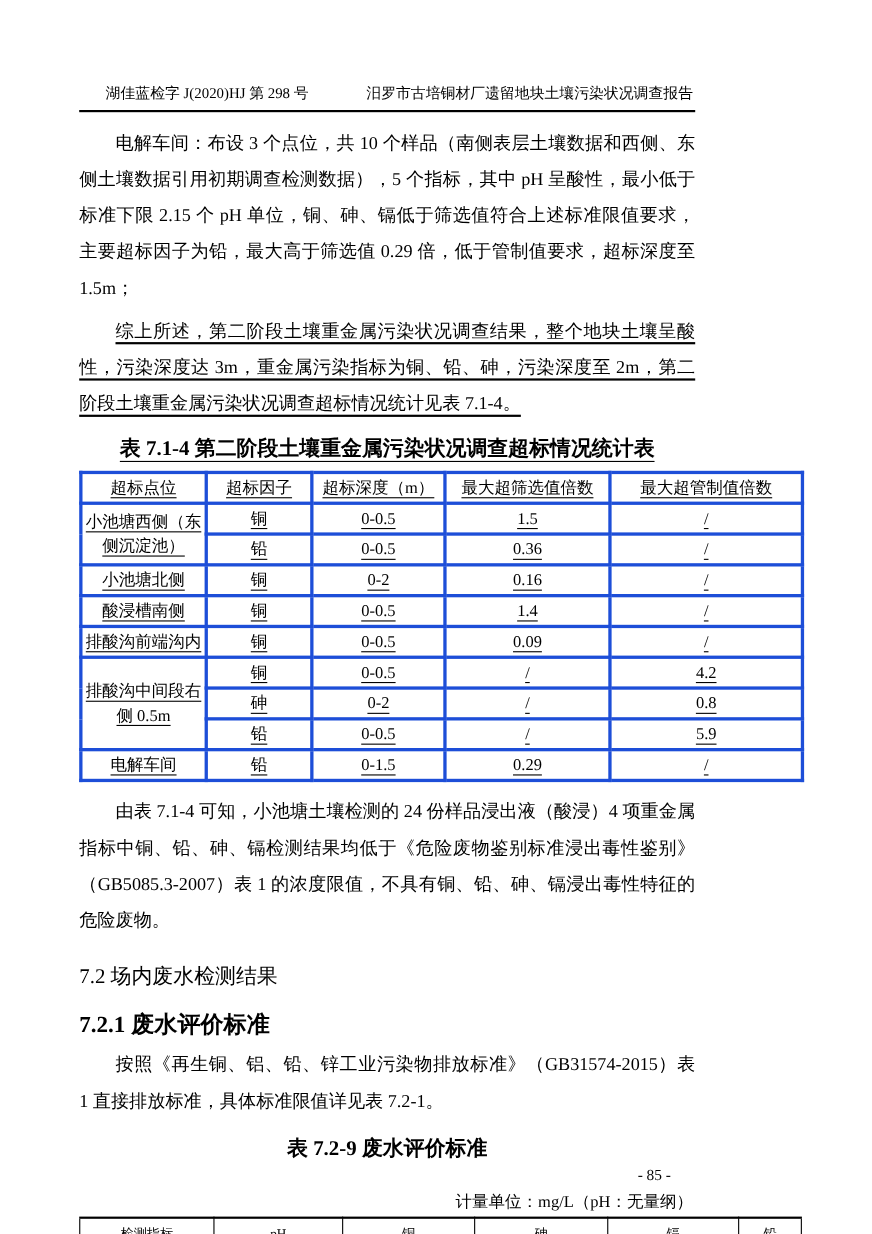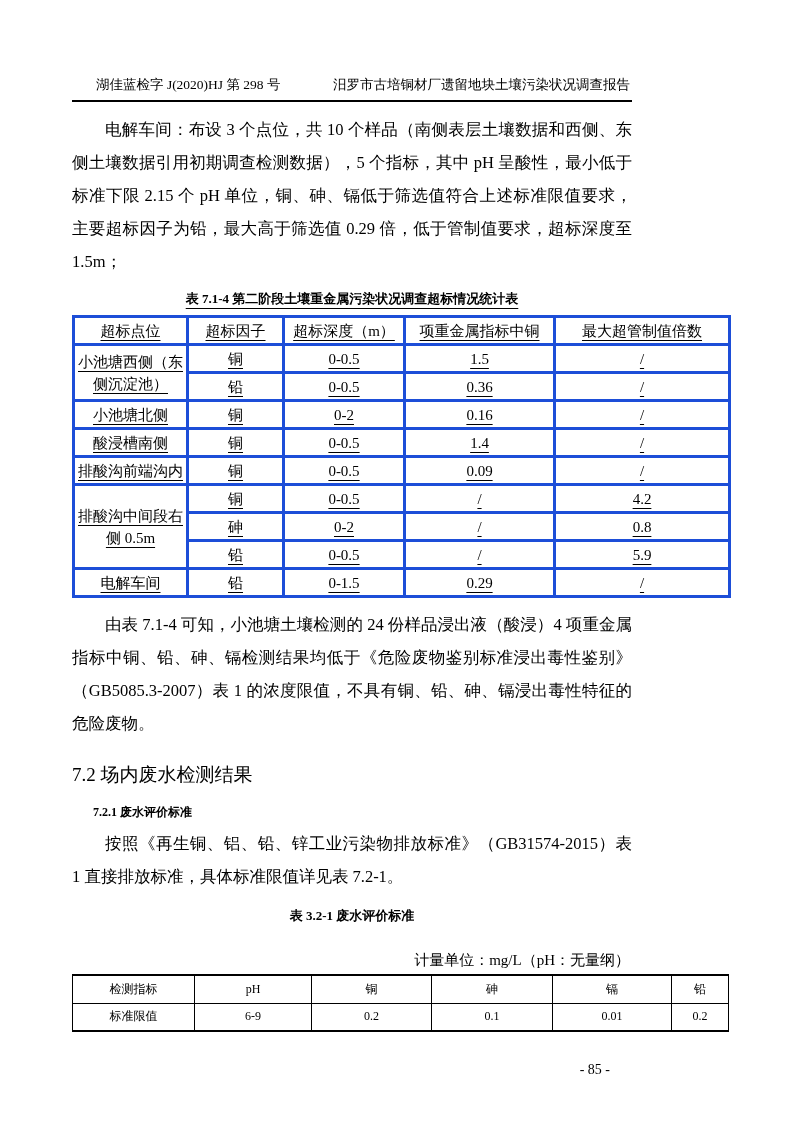--- a/index.html
+++ b/index.html
@@ -34,21 +34,21 @@
     text-indent: 2em;
     margin-top: 6px;
   }
   .para.underlined {
     text-decoration: underline;
     text-underline-offset: 5px;
     text-decoration-thickness: 1.5px;
   }
   
   .tbl-caption {
-    font-size: 13px;
+    font-size: 19px;
     font-weight: bold;
     text-align: center;
     margin-top: 12px;
   }
   .tbl-caption.underlined {
     text-decoration: underline;
     text-underline-offset: 5px;
   }
   .unit-note {
     font-size: 15px;
@@ -86,61 +86,61 @@
     height: 28px;
     padding: 1px 3px;
   }
   
   .h2 {
     font-size: 19px;
     font-weight: normal;
     margin-top: 22px;
   }
   .h3 {
-    font-size: 12px;
+    font-size: 21px;
     font-weight: bold;
     margin-top: 16px;
-    margin-left: 21px;
   }
   .page-number {
     position: absolute;
     font-size: 14px;
     right: 88px;
     bottom: 44px;
   }
 </style>
 </head>
 <body>
 
 <div class="page">
 
   <div class="doc-header">
     <span>湖佳蓝检字 J(2020)HJ 第 298 号</span>
     <span>汨罗市古培铜材厂遗留地块土壤污染状况调查报告</span>
   </div>
 
   <div class="para" style="margin-top:11px">电解车间：布设 3 个点位，共 10 个样品（南侧表层土壤数据和西侧、东侧土壤数据引用初期调查检测数据），5 个指标，其中 pH 呈酸性，最小低于标准下限 2.15 个 pH 单位，铜、砷、镉低于筛选值符合上述标准限值要求，主要超标因子为铅，最大高于筛选值 0.29 倍，低于管制值要求，超标深度至 1.5m；</div>
 
+  <div class="para underlined">综上所述，第二阶段土壤重金属污染状况调查结果，整个地块土壤呈酸性，污染深度达 3m，重金属污染指标为铜、铅、砷，污染深度至 2m，第二阶段土壤重金属污染状况调查超标情况统计见表 7.1-4。</div>
 
   <div class="tbl-caption underlined">表 7.1-4  第二阶段土壤重金属污染状况调查超标情况统计表</div>
 
   <table class="t1">
     <colgroup>
       <col style="width:114px">
         <col style="width:96px">
         <col style="width:121px">
         <col style="width:150px">
         <col style="width:175px">
     </colgroup>
     <tbody>
         <tr>
       <th>超标点位</th>
       <th>超标因子</th>
       <th>超标深度（m）</th>
-      <th>项重金属指标中铜</th>
+      <th>最大超筛选值倍数</th>
       <th>最大超管制值倍数</th>
     </tr>
     <tr>
       <td rowspan="2">小池塘西侧（东侧沉淀池）</td>
       <td>铜</td>
       <td>0-0.5</td>
       <td>1.5</td>
       <td>/</td>
     </tr>
     <tr>
@@ -200,21 +200,21 @@
     </table>
 
   <div class="para" style="margin-top:10px">由表 7.1-4 可知，小池塘土壤检测的 24 份样品浸出液（酸浸）4 项重金属指标中铜、铅、砷、镉检测结果均低于《危险废物鉴别标准浸出毒性鉴别》（GB5085.3-2007）表 1 的浓度限值，不具有铜、铅、砷、镉浸出毒性特征的危险废物。</div>
 
   <div class="h2">7.2 场内废水检测结果</div>
 
   <div class="h3">7.2.1 废水评价标准</div>
 
   <div class="para">按照《再生铜、铝、铅、锌工业污染物排放标准》（GB31574-2015）表 1 直接排放标准，具体标准限值详见表 7.2-1。</div>
 
-  <div class="tbl-caption" style="margin-top:14px">表 3.2-1  废水评价标准</div>
+  <div class="tbl-caption" style="margin-top:14px">表 7.2-9  废水评价标准</div>
 
   <div class="unit-note">计量单位：mg/L（pH：无量纲）</div>
 
   <table class="t2">
     <colgroup>
       <col style="width:122px">
         <col style="width:117px">
         <col style="width:120px">
         <col style="width:121px">
         <col style="width:119px">

